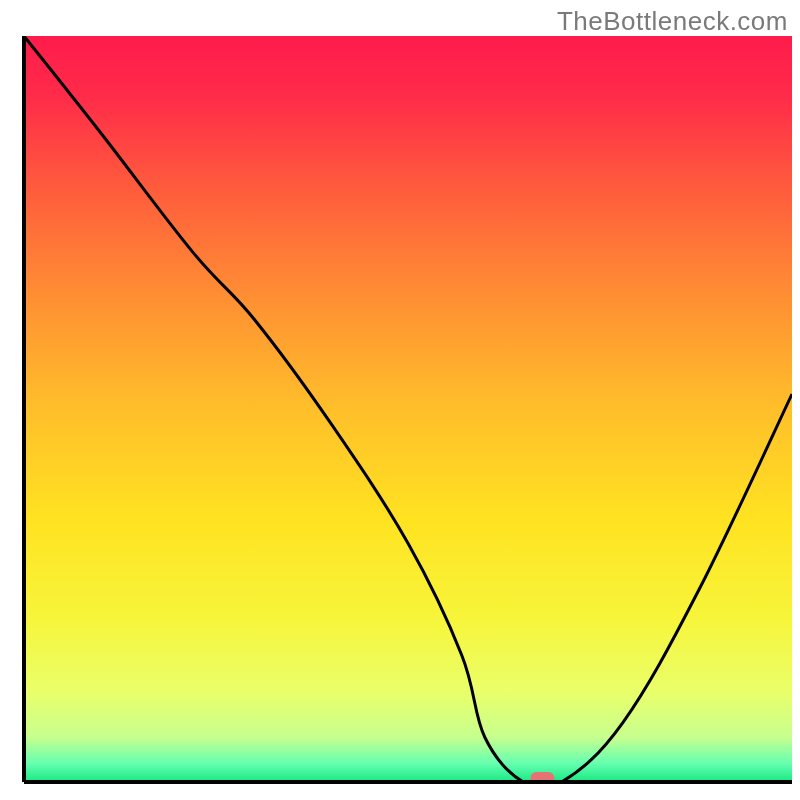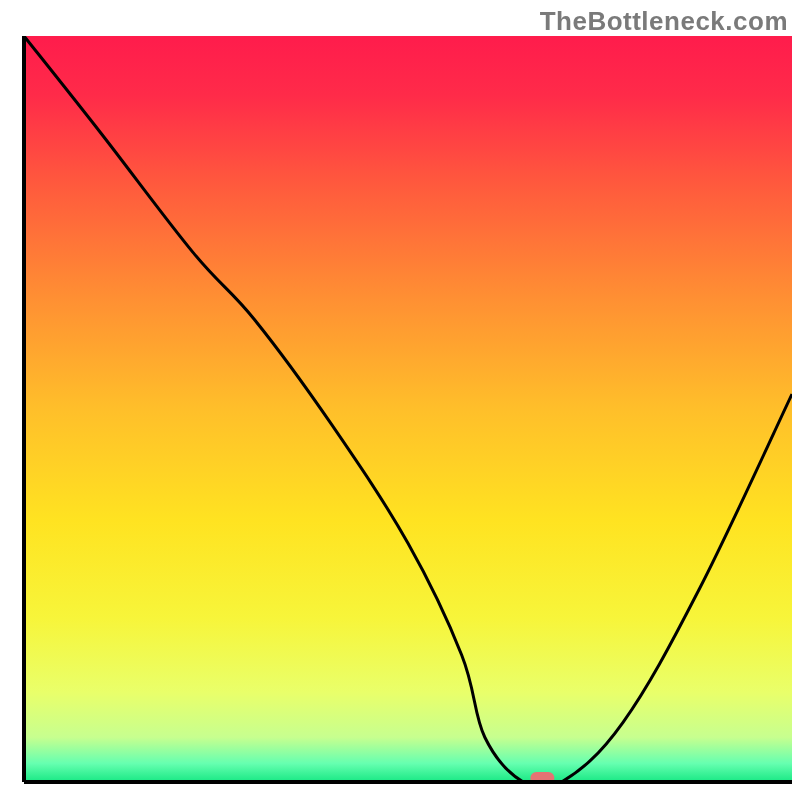--- a/index.html
+++ b/index.html
@@ -13,21 +13,21 @@
   .frame {
     position: relative;
     width: 800px;
     height: 800px;
   }
   .watermark {
     position: absolute;
     top: 6px;
     right: 12px;
     font-size: 26px;
-    font-weight: 700;
+    font-weight: 400;
     color: #7a7a7a;
     letter-spacing: 0.5px;
   }
   svg {
     display: block;
   }
 </style>
 </head>
 <body>
 

